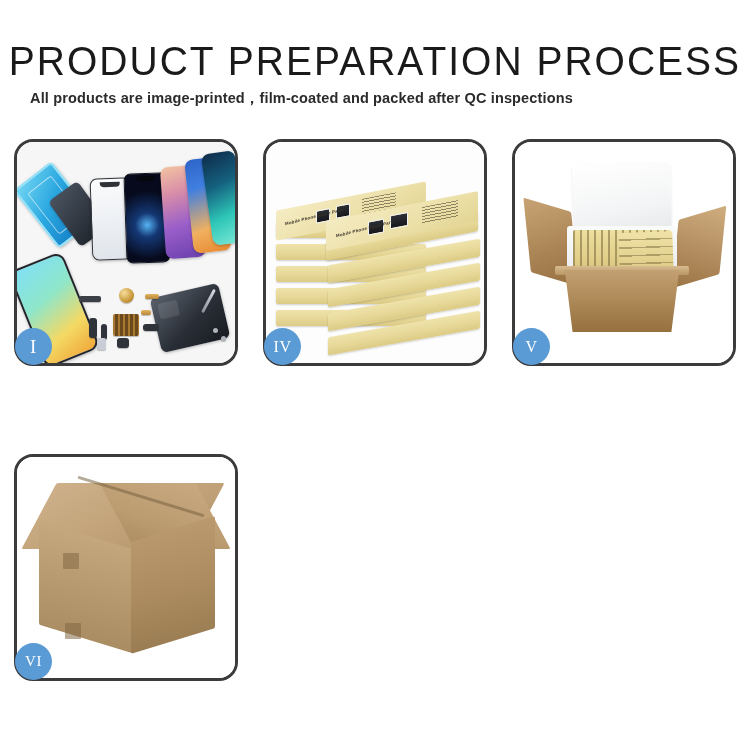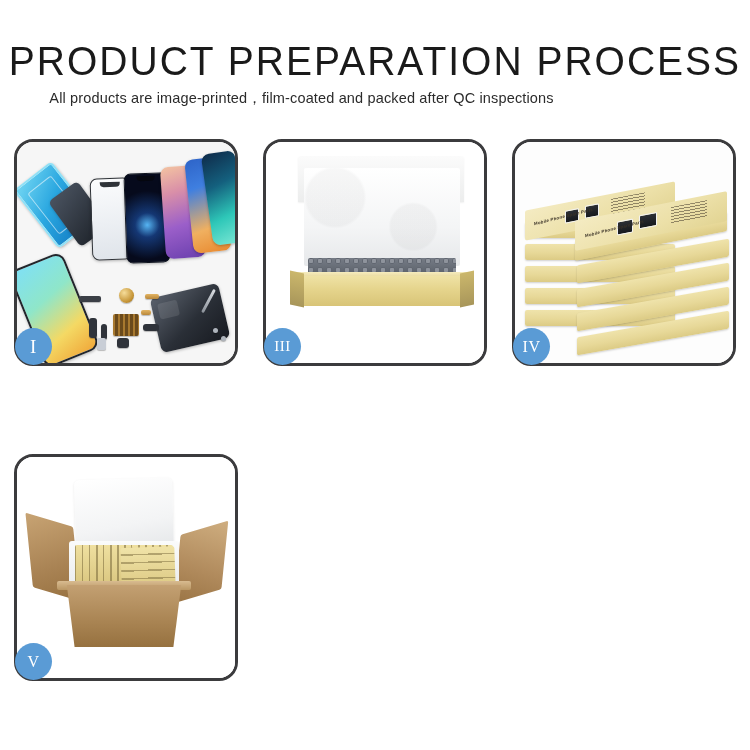--- a/index.html
+++ b/index.html
@@ -16,21 +16,21 @@
   .title {
     position: absolute; left: 0; top: 38px; width: 750px;
     font-size: 39px; font-weight: 400; color: #1a1a1a;
     letter-spacing: 2.0px; line-height: 44px;
     font-family: "Liberation Sans", sans-serif;
     transform: scaleY(1.06); transform-origin: center top;
     white-space: nowrap;
   }
   .subtitle {
     position: absolute; left: 0; top: 88px; width: 603px;
-    font-size: 14.5px; font-weight: 400; color: #2b2b2b;
+    font-size: 14.5px; font-weight: 700; color: #2b2b2b;
     letter-spacing: 0.15px; line-height: 20px;
     white-space: nowrap;
   }
 
   
   .grid {
     position: absolute; left: 14px; top: 139px;
     width: 722px; height: 555px;
     display: grid;
     grid-template-columns: repeat(3, 224px);
@@ -395,30 +395,20 @@
         <div class="chip flex" style="left:100px; top:196px; width:12px; height:10px;"></div>
         <div class="chip" style="left:80px; top:196px; width:9px; height:12px; background:#c9ced6;"></div>
         <div class="tool" style="left:190px; top:146px;"></div>
         <div class="chip" style="left:196px; top:186px; width:5px; height:5px; border-radius:50%; background:#aeb4bc;"></div>
         <div class="chip" style="left:204px; top:194px; width:5px; height:5px; border-radius:50%; background:#aeb4bc;"></div>
       </div>
       <div class="badge">I</div>
     </div>
 
 
-    <div class="panel">
-      <div class="panel-inner p3">
-        <div class="box3-lidback"></div>
-        <div class="foam3"></div>
-        <div class="bubblestack3"></div>
-        <div class="tray3-lip"></div>
-        <div class="tray3"></div>
-      </div>
-      <div class="badge xwide">III</div>
-    </div>
 
     <div class="panel">
       <div class="panel-inner p4">
         <div class="stack">
 
           <div class="kbox" style="left:4px; top:60px; width:150px; height:16px;"></div>
           <div class="kbox" style="left:4px; top:82px; width:150px; height:16px;"></div>
           <div class="kbox" style="left:4px; top:104px; width:150px; height:16px;"></div>
           <div class="kbox" style="left:4px; top:126px; width:150px; height:16px;"></div>
           <div class="kbox" style="left:4px; top:148px; width:150px; height:16px;"></div>
@@ -454,15 +444,27 @@
         <div class="v-foamlid"></div>
         <div class="v-foambox"></div>
         <div class="v-inner"></div>
         <div class="v-inner2"></div>
         <div class="v-rim"></div>
         <div class="v-front"></div>
       </div>
       <div class="badge wide">V</div>
     </div>
 
+    <div class="panel">
+      <div class="panel-inner p6">
+        <div class="c-top"></div>
+        <div class="c-top2"></div>
+        <div class="c-seam"></div>
+        <div class="c-left"></div>
+        <div class="c-right"></div>
+        <div class="c-tape" style="left:46px; top:96px;"></div>
+        <div class="c-tape" style="left:48px; top:166px;"></div>
+      </div>
+      <div class="badge xwide">VI</div>
+    </div>
 
   </div>
 </div>
 
 </body></html>

